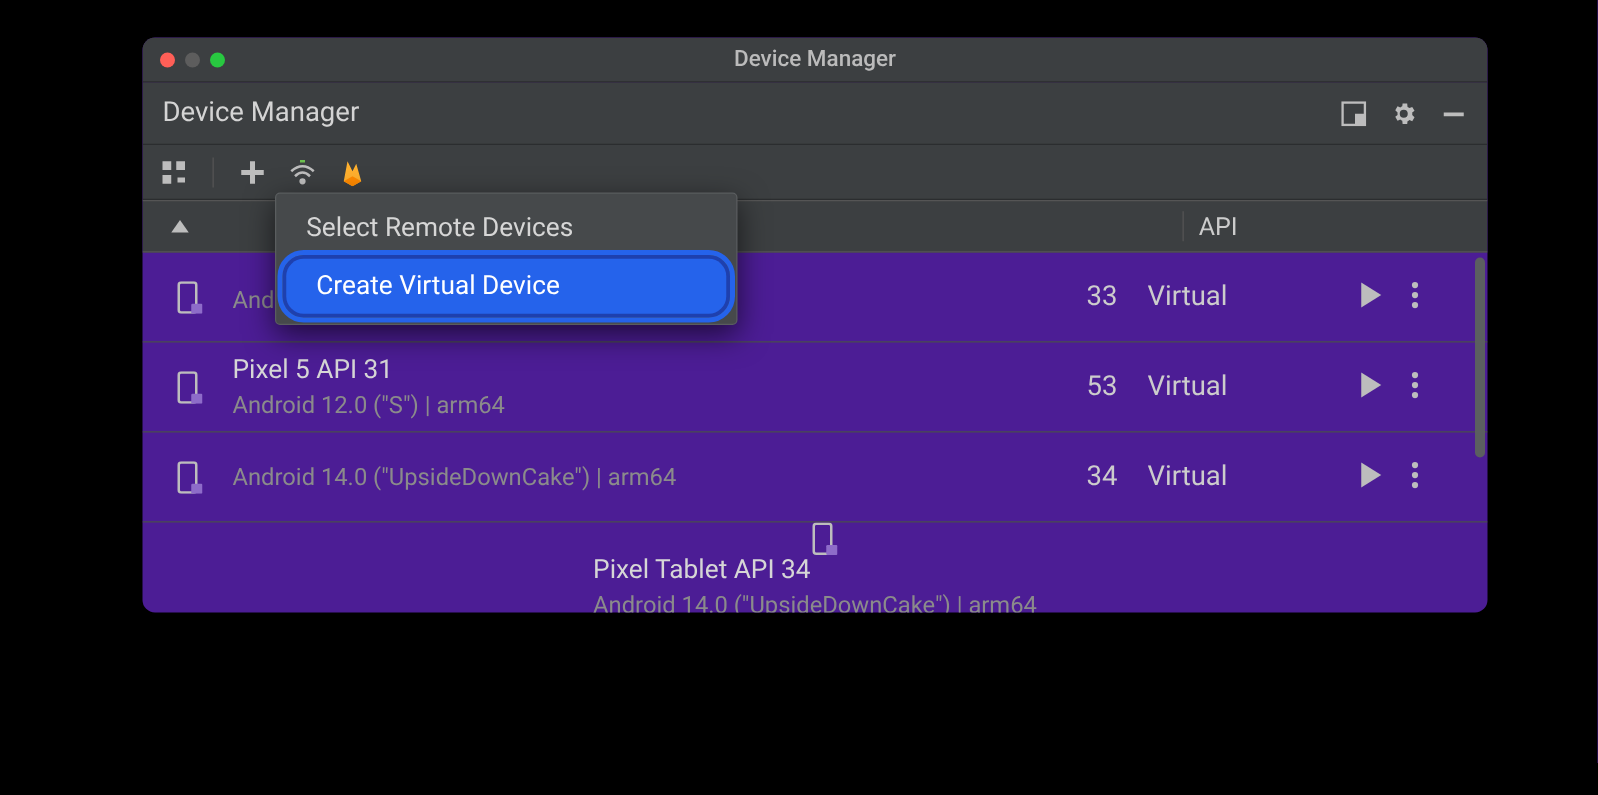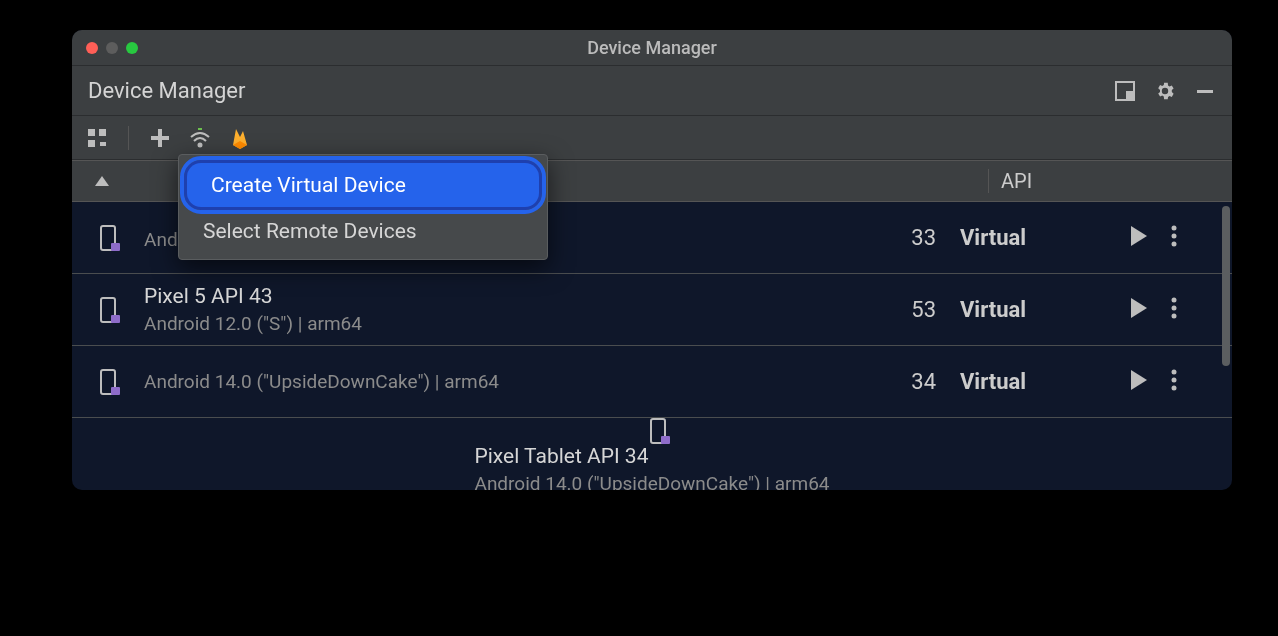--- a/index.html
+++ b/index.html
@@ -7,22 +7,22 @@
     background: #000;
     font-family: -apple-system, BlinkMacSystemFont, "Segoe UI", Roboto, sans-serif;
     width: 1278px;
     height: 636px;
     display: flex;
     align-items: flex-start;
     justify-content: center;
     padding-top: 30px;
   }
   .window {
-    width: 1160px;
-    background: #0f172a;
+    width: 1076px;
+    background: #4c1d95;
     border-radius: 10px;
     overflow: hidden;
     box-shadow: 0 20px 60px rgba(0,0,0,0.8);
     position: relative;
     margin-left: 26px;
   }
   .titlebar {
     height: 36px;
     background: #3c3f41;
     display: flex;
@@ -107,21 +107,21 @@
     border-bottom: 1px solid #4a4d4f;
     display: flex;
     align-items: center;
     color: #ccc;
   }
   .row:last-child { border-bottom: none; flex-direction: column; }
   .row .cell { padding: 0 12px; }
   .cell-icon { width: 60px; display:flex; justify-content:flex-end; align-items:center; }
   .cell-name { flex: 1; display:flex; flex-direction:column; justify-content:center; gap:4px; }
   .cell-api  { width: 110px; font-size: 22px; text-align: right; }
-  .cell-type { width: 150px; font-size: 22px; font-weight: bold; }
+  .cell-type { width: 150px; font-size: 22px; }
   .cell-act  { width: 110px; display:flex; align-items:center; gap:22px; justify-content:center; }
   .cell-scroll { width: 14px; }
   .device-name { color: #d6d6d6; font-size: 21px; }
   .device-sub  { color: #8b8b8b; font-size: 19px; }
   .play-icon, .more-icon { cursor: pointer; color: #bdbdbd; }
   .scrollbar-stub {
     position: absolute;
     right: 2px;
     top: 4px;
     width: 8px;
@@ -222,22 +222,22 @@
         </svg>
     </div>
     <div class="icon-btn">
       <svg width="18" height="22" viewBox="0 0 18 22">
           <path d="M2 18 L5 2 L9 10 L12 4 L16 18 L9 22 Z" fill="#ffb02e"></path>
           <path d="M2 18 L9 22 L16 18 L9 14 Z" fill="#ff8a00"></path>
         </svg>
     </div>
 
     <div class="dropdown">
+      <div class="dropdown-item">Select Remote Devices</div>
       <div class="dropdown-item highlight">Create Virtual Device</div>
-      <div class="dropdown-item">Select Remote Devices</div>
     </div>
   </div>
 
   <div class="table-header">
     <div class="col-sort">
       <div class="sort-tri"></div>
     </div>
     <div class="col-name"></div>
     <div class="col-api">API</div>
     <div class="col-actions"></div>
@@ -278,21 +278,21 @@
     </div>
 
     <div class="row">
       <div class="cell cell-icon">
         <svg class="device-icon-svg" viewBox="0 0 22 26">
             <rect x="3" y="1" width="14" height="24" rx="2" fill="none" stroke="#bdbdbd" stroke-width="2"></rect>
             <rect x="13" y="18" width="9" height="8" rx="1" fill="#8e6cc9"></rect>
           </svg>
       </div>
       <div class="cell cell-name">
-        <div class="device-name">Pixel 5 API 43</div>
+        <div class="device-name">Pixel 5 API 31</div>
         <div class="device-sub">Android 12.0 ("S") | arm64</div>
       </div>
       <div class="cell cell-api">53</div>
       <div class="cell cell-type">Virtual</div>
       <div class="cell cell-act">
         <span class="play-icon"><svg width="20" height="22" viewBox="0 0 20 22" fill="#bdbdbd">
               <path d="M2 1 L18 11 L2 21 Z"></path>
             </svg></span>
         <span class="more-icon"><svg width="6" height="22" viewBox="0 0 6 22" fill="#bdbdbd">
               <circle cx="3" cy="3" r="2.5"></circle>

